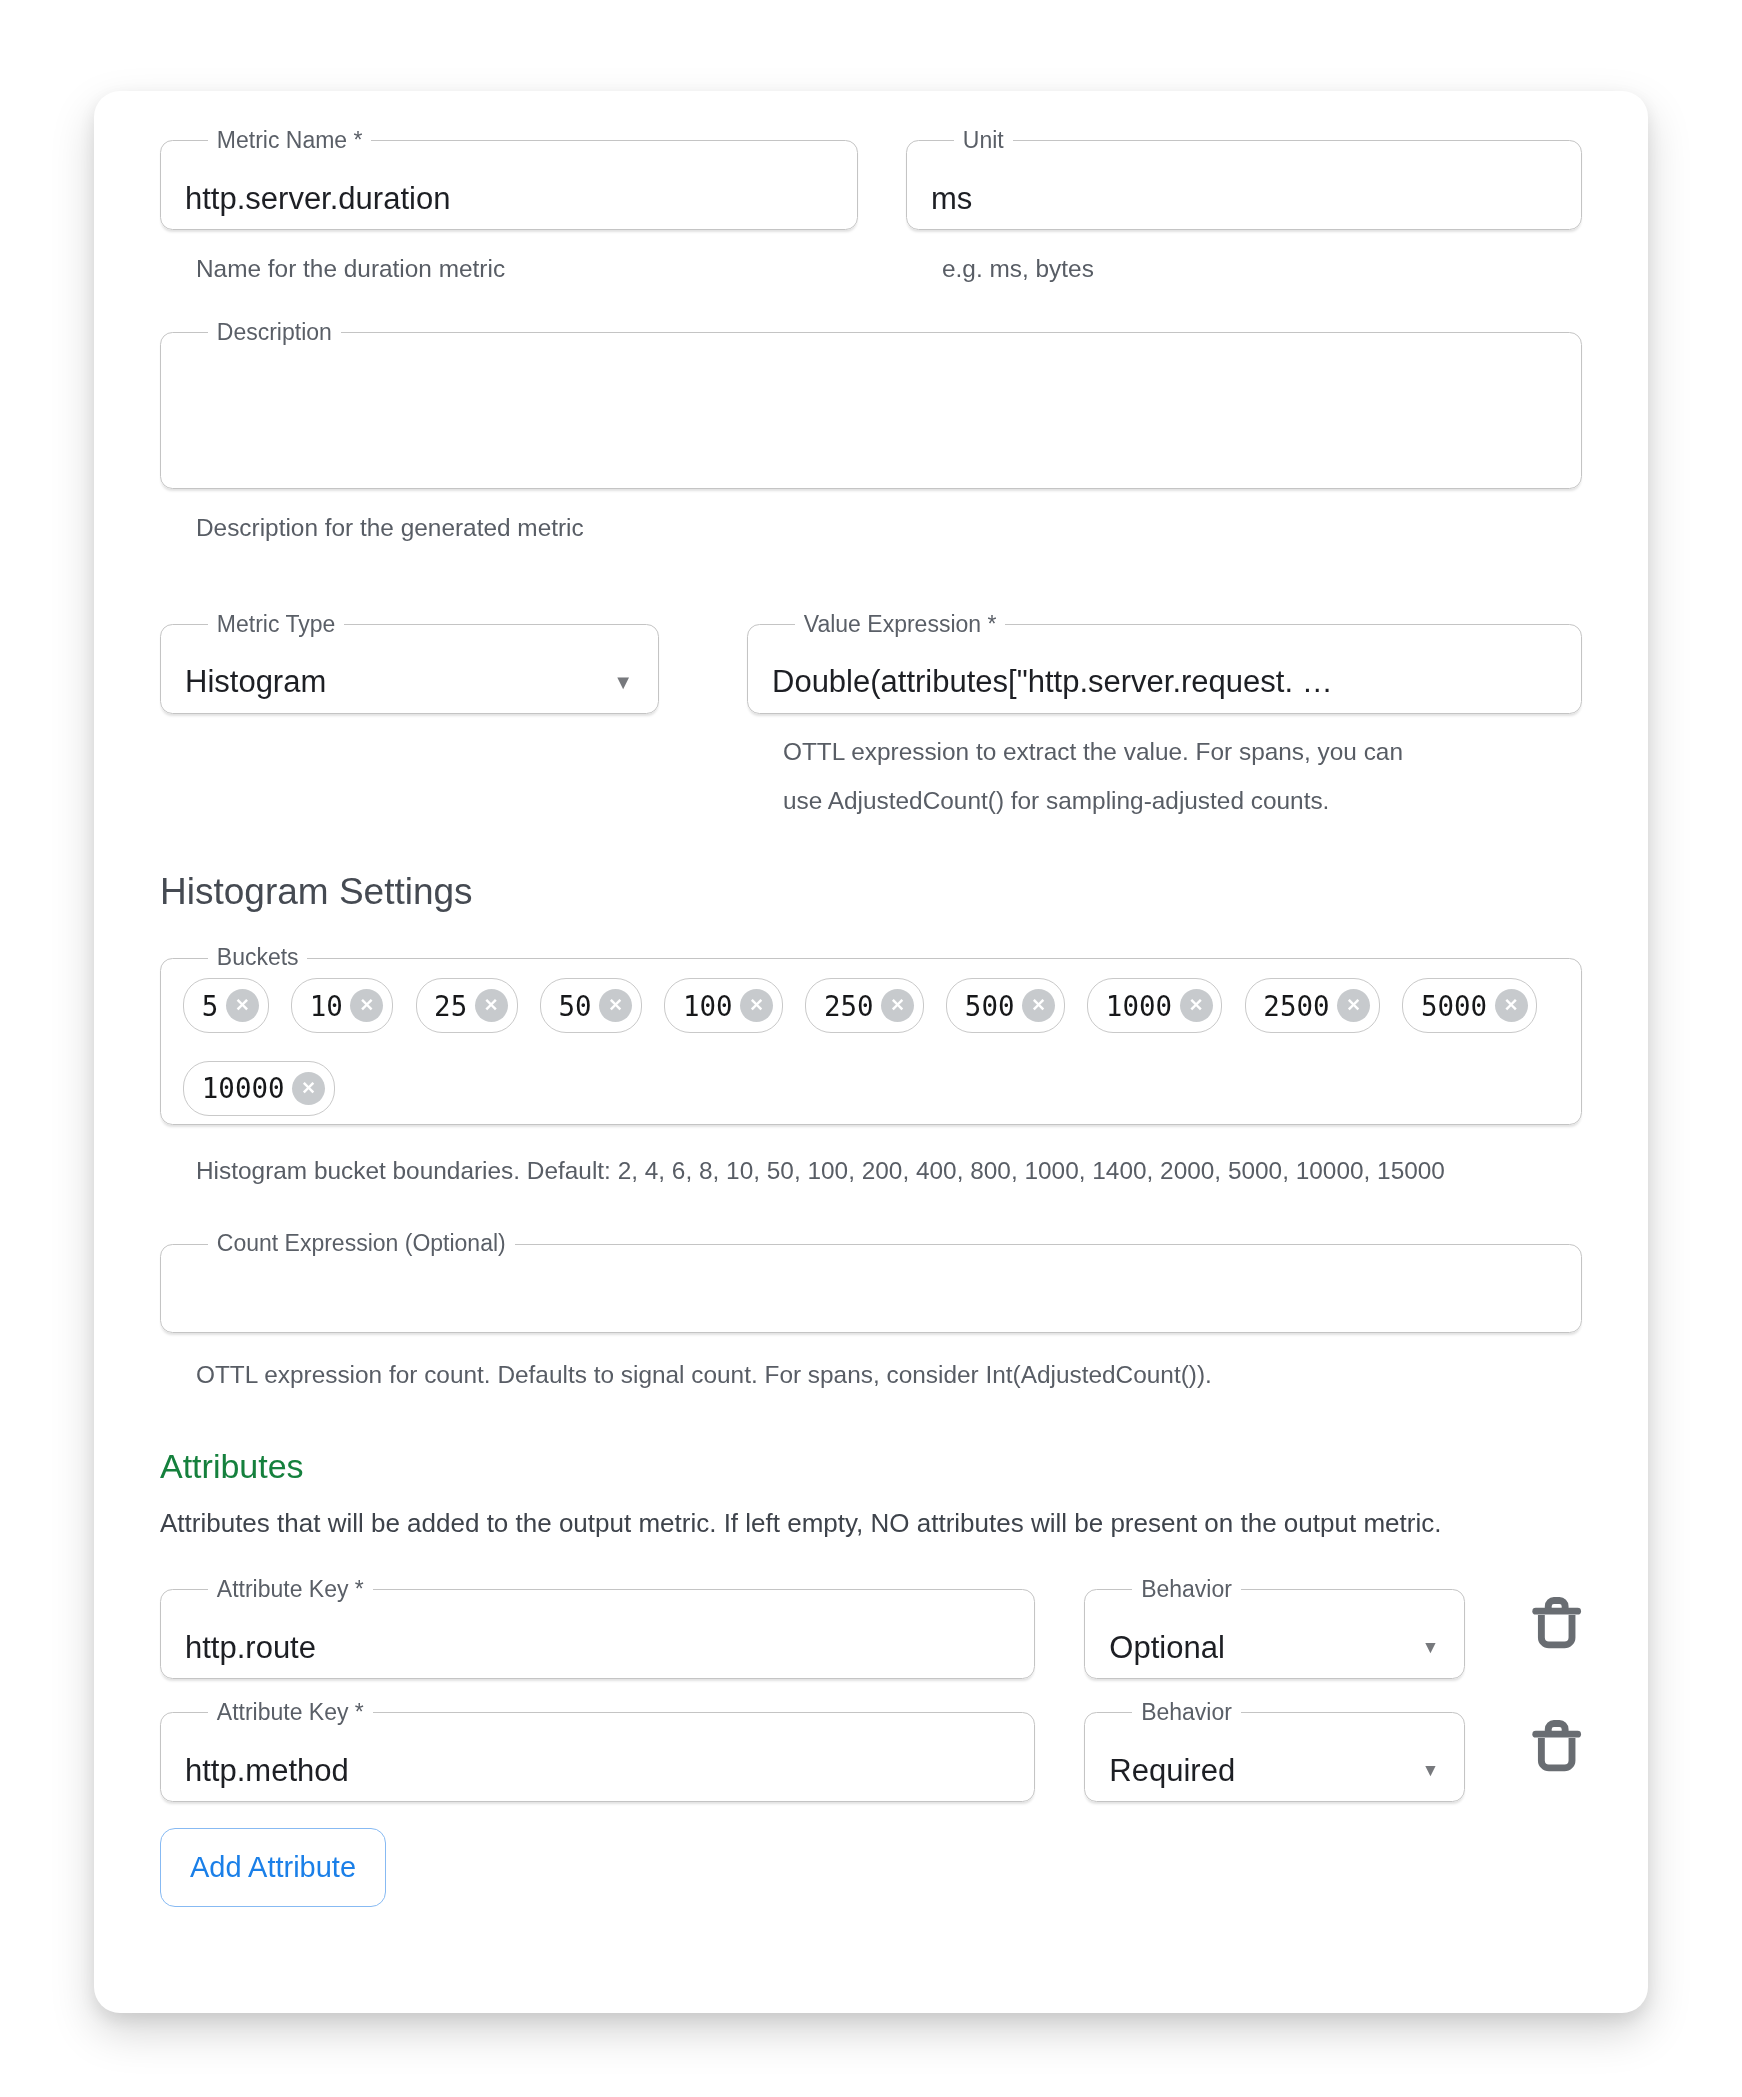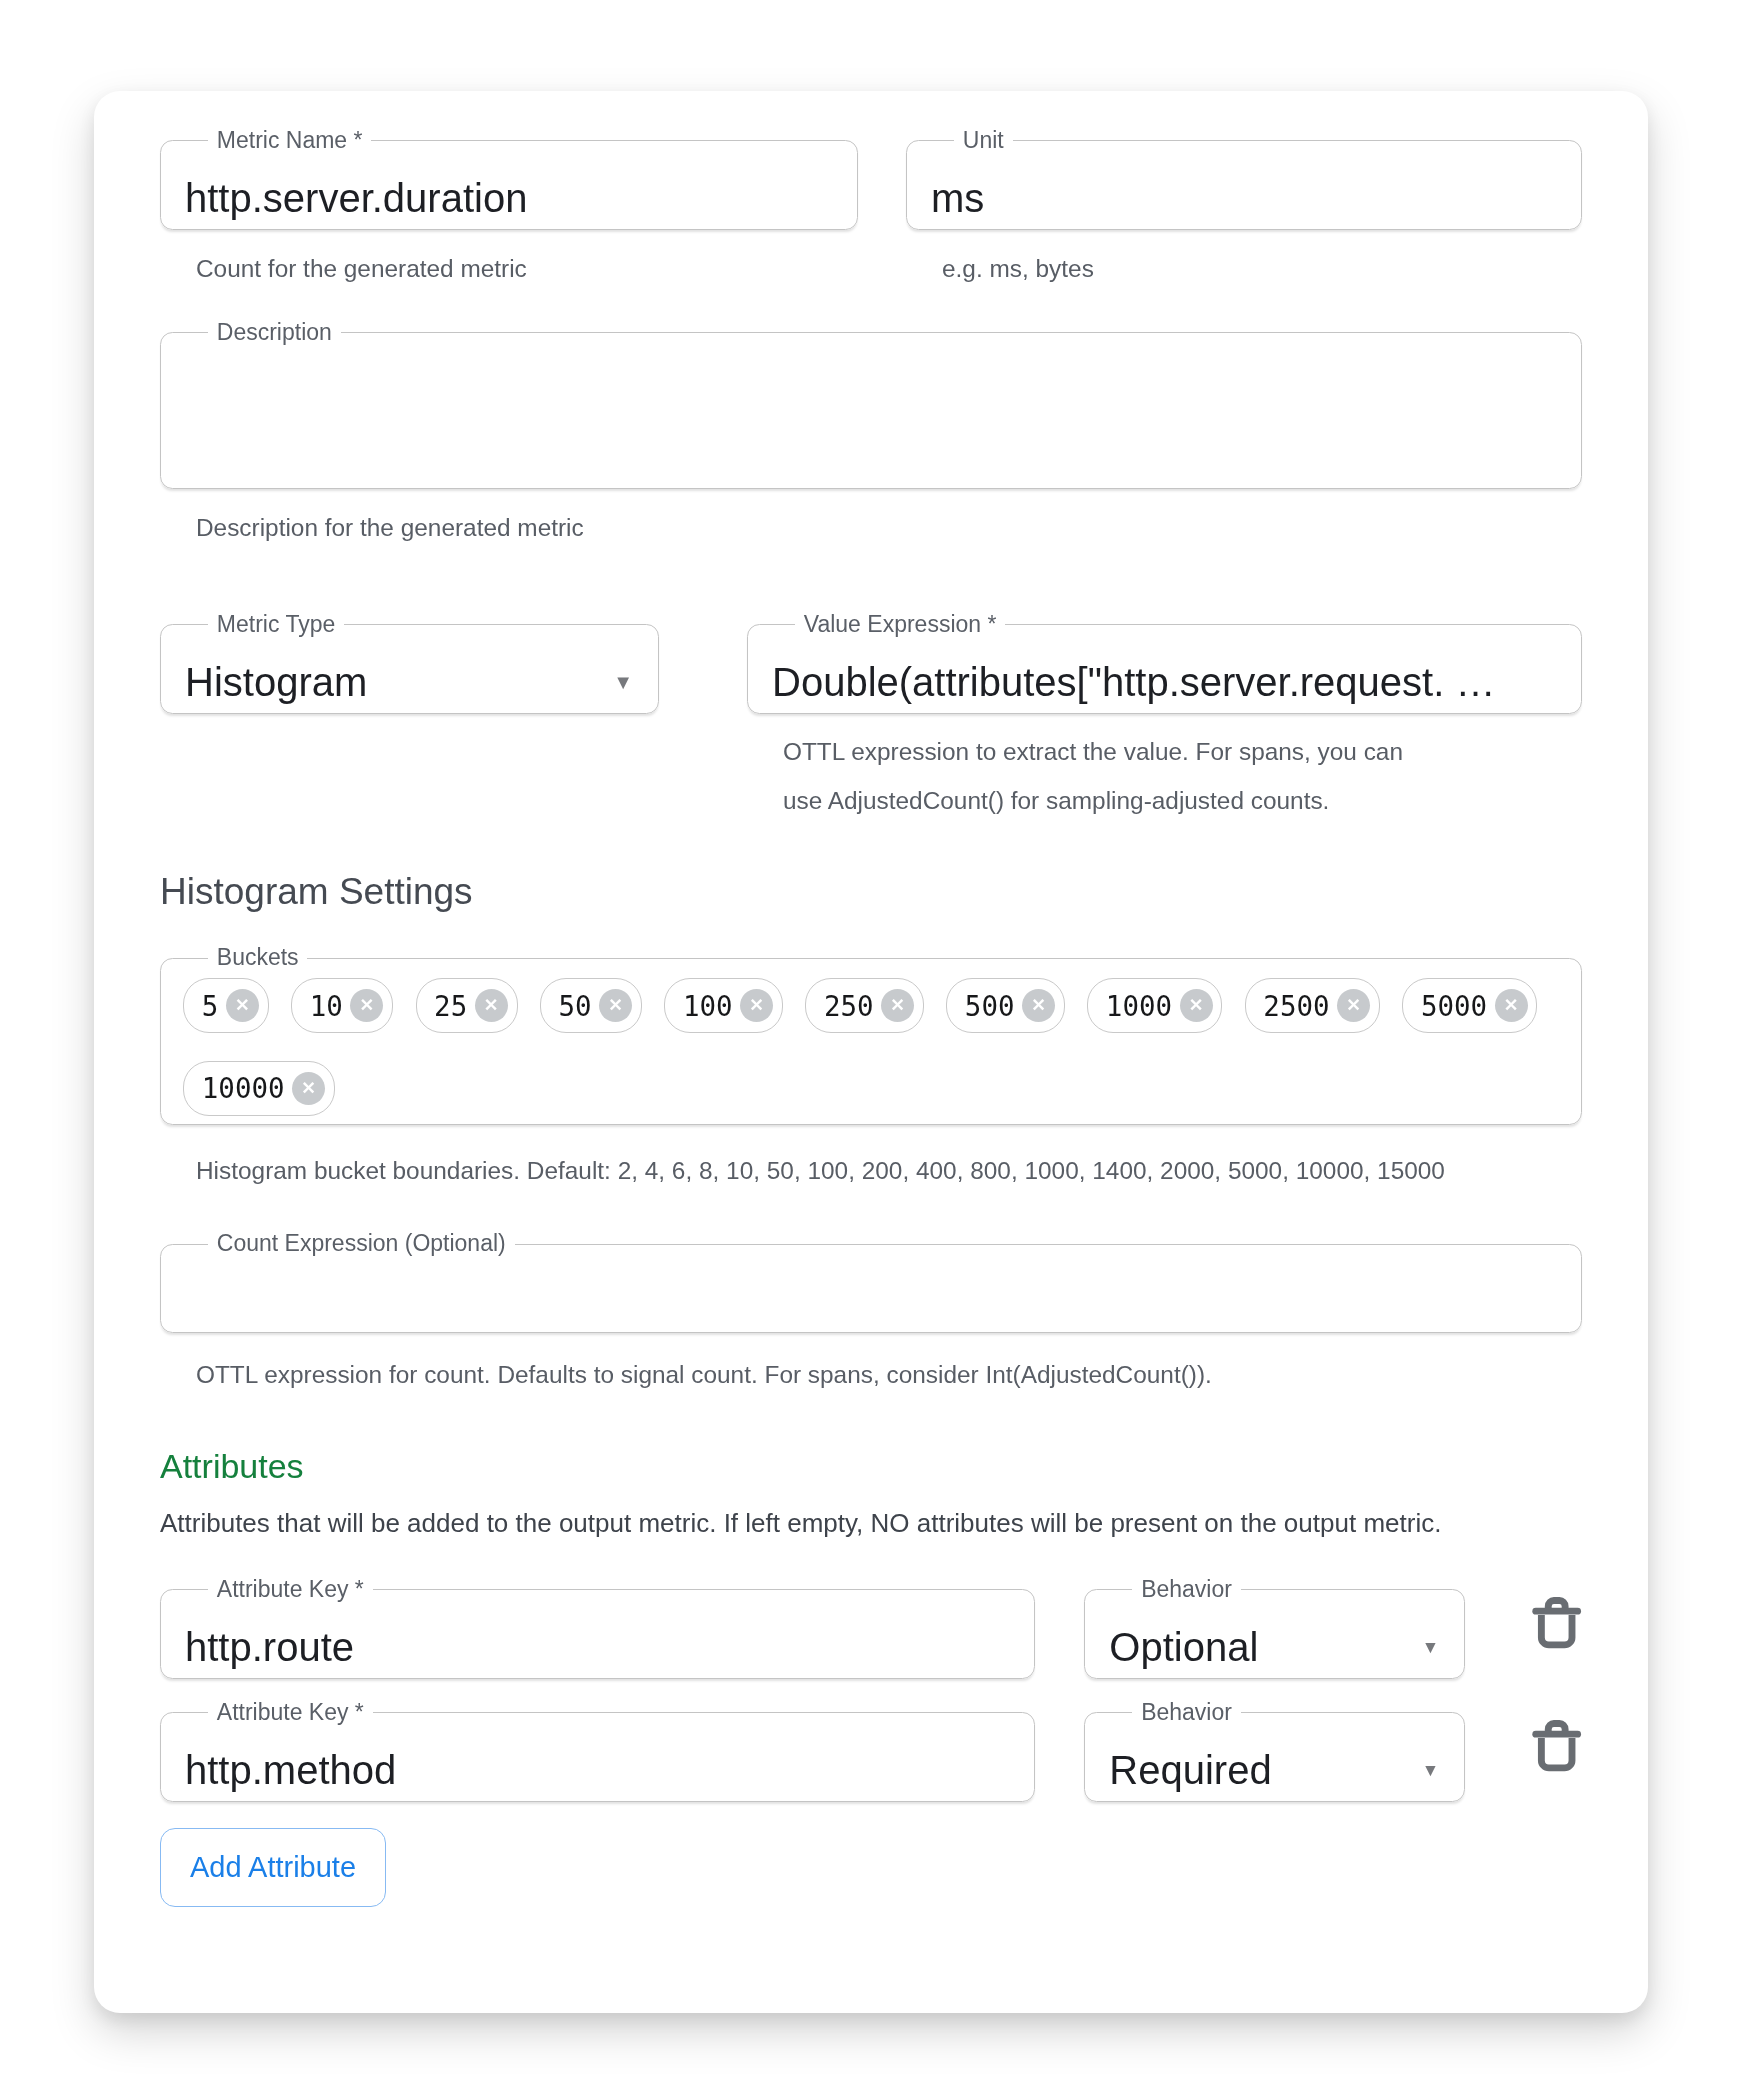--- a/index.html
+++ b/index.html
@@ -34,21 +34,21 @@
     line-height:27.5px;
     margin-left:26px;
     padding:0 8.8px;
     font-size:23px;
     color:#5a5f67;
     white-space:nowrap;
   }
   .fval{
     position:absolute;left:24px;right:69px;top:13.8px;bottom:0;
     display:flex;align-items:center;
-    font-size:40px;color:#1d1f24;
+    font-size:31px;color:#1d1f24;
     white-space:nowrap;overflow:hidden;
   }
   .caret{
     position:absolute;right:25px;top:13.8px;bottom:0;
     display:flex;align-items:center;
     font-size:20px;color:#77797d;
   }
   .h-input{height:103px;}
   .h-desc{height:170px;}
   .h-count{height:103px;}
@@ -139,21 +139,21 @@
 
 <div class="card">
 
   
   <div class="row">
     <div class="col-name">
       <fieldset class="h-input">
         <legend>Metric Name *</legend>
         <div class="fval">http.server.duration</div>
       </fieldset>
-      <div class="helper">Count for the generated metric</div>
+      <div class="helper">Name for the duration metric</div>
     </div>
     <div class="col-unit">
       <fieldset class="h-input">
         <legend>Unit</legend>
         <div class="fval">ms</div>
       </fieldset>
       <div class="helper">e.g. ms, bytes</div>
     </div>
   </div>
 

